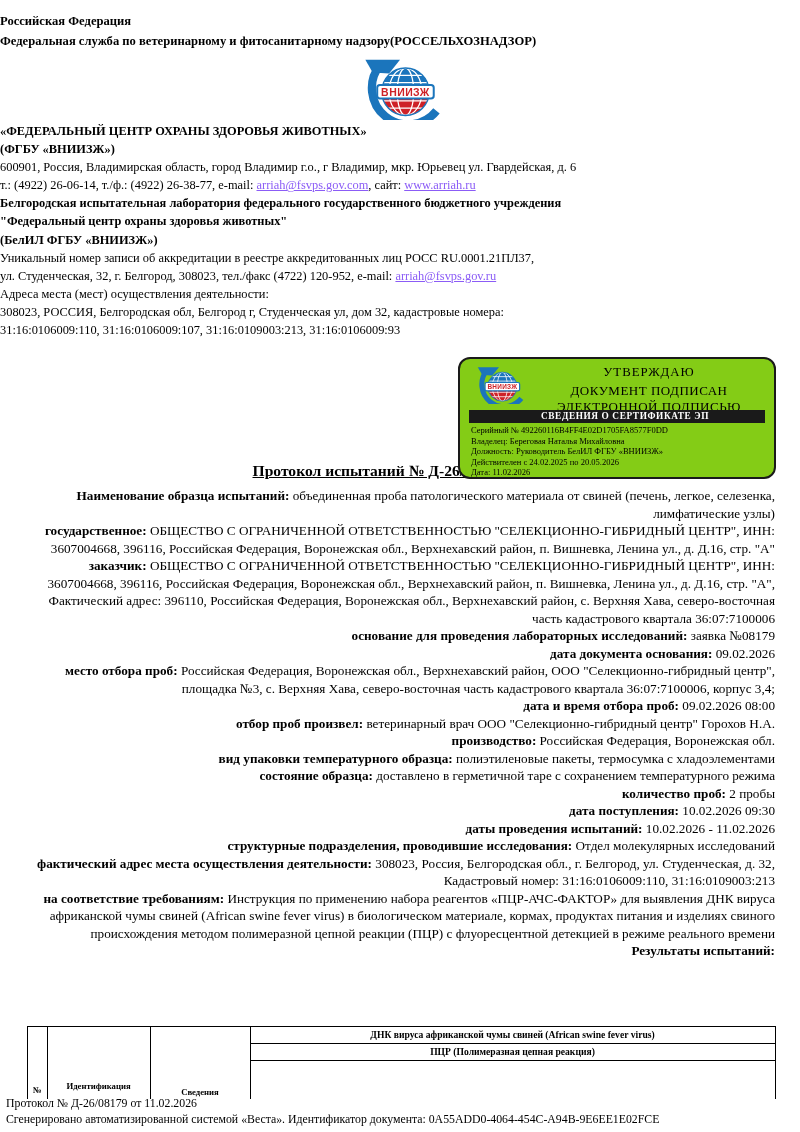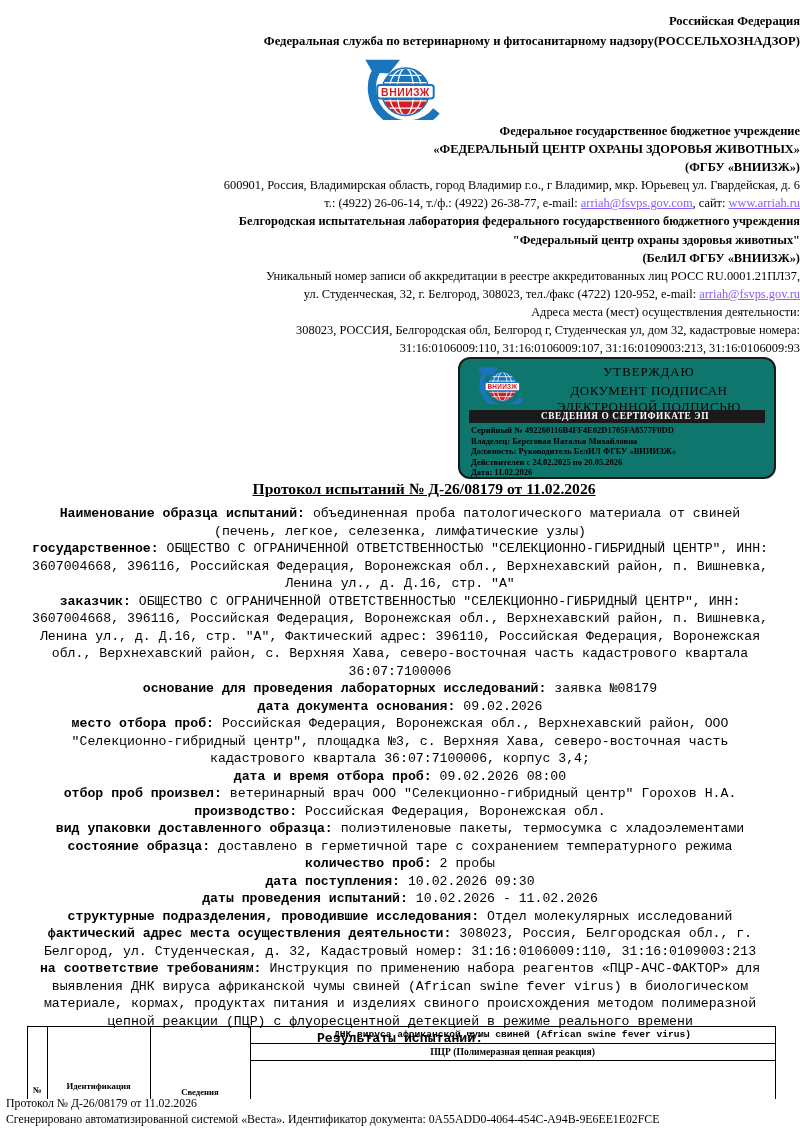--- a/index.html
+++ b/index.html
@@ -1,42 +1,42 @@
 <!DOCTYPE html>
 <html><head>
 <meta charset="utf-8">
 <style>
   html,body{margin:0;padding:0;background:#ffffff;}
   .page{position:relative;width:800px;height:1132px;background:#fff;overflow:hidden;
         font-family:"Liberation Serif",serif;color:#000;}
-  .center{text-align:right;}
+  .center{text-align:left;}
   .b{font-weight:bold;}
   .hline{font-size:12.4px;line-height:18.1px;}
   .topline1{margin:14px 0 0 0;font-size:12.6px;font-weight:bold;}
   .topline2{margin:5px 0 9px 0;font-size:12.6px;font-weight:bold;}
   .logo-wrap{width:104px;margin:3px auto 2px auto;height:62px;}
   .head-block{margin-top:2px;}
   a.doclink{color:#8b5cf6;text-decoration:underline;cursor:pointer;}
   .doc-title{margin:123px 0 0 0;font-size:15.6px;font-weight:bold;text-align:center;
              text-decoration:underline;padding-left:48px;}
-  .body-text{margin:7px 25px 16px 25px;font-size:13.2px;line-height:17.5px;text-align:center;font-family:Liberation Mono, monospace;}
+  .body-text{margin:7px 25px 16px 25px;font-size:13.2px;line-height:17.5px;text-align:right;}
   .body-text p{margin:0;}
   .results-head{font-weight:bold;}
   
-  .stamp{position:absolute;left:458px;top:357px;width:314px;height:118px;background:#0f766e;
+  .stamp{position:absolute;left:458px;top:357px;width:314px;height:118px;background:#84cc16;
          border:2px solid #1a1a1a;border-radius:12px;z-index:5;}
   .stamp-logo{position:absolute;left:10px;top:7px;width:58px;height:38px;}
   .stamp-approve{position:absolute;left:70px;top:6px;width:238px;text-align:center;
                  font-size:12.8px;letter-spacing:1px;}
   .stamp-signed{position:absolute;left:70px;top:24px;width:238px;text-align:center;
                 font-size:13px;line-height:15.5px;letter-spacing:0.5px;}
   .stamp-bar{position:absolute;left:9px;top:51px;right:9px;height:13px;background:#1A1A1A;
              color:#fff;font-size:9.3px;font-weight:bold;text-align:center;line-height:13px;
              letter-spacing:0.6px;padding-left:16px;}
-  .stamp-small{position:absolute;left:11px;top:66px;right:6px;font-size:8.5px;line-height:10.6px;font-weight:bold;}
+  .stamp-small{position:absolute;left:11px;top:66px;right:6px;font-size:8.5px;line-height:10.6px;}
   
   .rtable{position:absolute;left:27px;top:1026px;width:749px;height:106px;border-top:1px solid #000;}
   .v{position:absolute;top:0;width:0;border-left:1px solid #000;height:72px;}
   .band{position:absolute;left:223px;width:525px;height:16px;border-bottom:1px solid #000;
         font-size:9.6px;font-weight:bold;text-align:center;line-height:16px;}
   .collbl{position:absolute;font-size:8.7px;font-weight:bold;text-align:center;}
   .footer{position:absolute;left:6px;font-size:11.8px;line-height:15px;z-index:6;background:transparent;}
 </style>
 </head>
 <body>
@@ -73,21 +73,20 @@
   <p class="topline1 center">Российская Федерация</p>
   <p class="topline2 center">Федеральная служба по ветеринарному и фитосанитарному надзору(РОССЕЛЬХОЗНАДЗОР)</p>
 
   <div class="logo-wrap">
     <svg width="104" height="62" viewBox="0 0 104 68">
         <use href="#vniizh-logo"></use>
       </svg>
   </div>
 
   <div class="head-block center">
-    <div class="hline b">Федеральное государственное бюджетное учреждение</div>
     <div class="hline b">«ФЕДЕРАЛЬНЫЙ ЦЕНТР ОХРАНЫ ЗДОРОВЬЯ ЖИВОТНЫХ»</div>
     <div class="hline b">(ФГБУ «ВНИИЗЖ»)</div>
     <div class="hline">600901, Россия, Владимирская область, город Владимир г.о., г Владимир, мкр. Юрьевец ул. Гвардейская, д. 6</div>
     <div class="hline"><span>т.: (4922) 26-06-14, т./ф.: (4922) 26-38-77, e-mail: </span><a class="doclink">arriah@fsvps.gov.com</a><span>, сайт: </span><a class="doclink">www.arriah.ru</a></div>
     <div class="hline b">Белгородская испытательная лаборатория федерального государственного бюджетного учреждения</div>
     <div class="hline b">"Федеральный центр охраны здоровья животных"</div>
     <div class="hline b">(БелИЛ ФГБУ «ВНИИЗЖ»)</div>
     <div class="hline">Уникальный номер записи об аккредитации в реестре аккредитованных лиц РОСС RU.0001.21ПЛ37,</div>
     <div class="hline"><span>ул. Студенческая, 32, г. Белгород, 308023, тел./факс (4722) 120-952, e-mail: </span><a class="doclink">arriah@fsvps.gov.ru</a></div>
     <div class="hline">Адреса места (мест) осуществления деятельности:</div>
@@ -121,38 +120,38 @@
   <div class="body-text">
     <p><b>Наименование образца испытаний:</b> <span>объединенная проба патологического материала от свиней (печень, легкое, селезенка, лимфатические узлы)</span></p>
     <p><b>государственное:</b> <span>ОБЩЕСТВО С ОГРАНИЧЕННОЙ ОТВЕТСТВЕННОСТЬЮ "СЕЛЕКЦИОННО-ГИБРИДНЫЙ ЦЕНТР", ИНН: 3607004668, 396116, Российская Федерация, Воронежская обл., Верхнехавский район, п. Вишневка, Ленина ул., д. Д.16, стр. "А"</span></p>
     <p><b>заказчик:</b> <span>ОБЩЕСТВО С ОГРАНИЧЕННОЙ ОТВЕТСТВЕННОСТЬЮ "СЕЛЕКЦИОННО-ГИБРИДНЫЙ ЦЕНТР", ИНН: 3607004668, 396116, Российская Федерация, Воронежская обл., Верхнехавский район, п. Вишневка, Ленина ул., д. Д.16, стр. "А", Фактический адрес: 396110, Российская Федерация, Воронежская обл., Верхнехавский район, с. Верхняя Хава, северо-восточная часть кадастрового квартала 36:07:7100006</span></p>
     <p><b>основание для проведения лабораторных исследований:</b> <span>заявка №08179</span></p>
     <p><b>дата документа основания:</b> <span>09.02.2026</span></p>
     <p><b>место отбора проб:</b> <span>Российская Федерация, Воронежская обл., Верхнехавский район, ООО "Селекционно-гибридный центр", площадка №3, с. Верхняя Хава, северо-восточная часть кадастрового квартала 36:07:7100006, корпус 3,4;</span></p>
     <p><b>дата и время отбора проб:</b> <span>09.02.2026 08:00</span></p>
     <p><b>отбор проб произвел:</b> <span>ветеринарный врач ООО "Селекционно-гибридный центр" Горохов Н.А.</span></p>
     <p><b>производство:</b> <span>Российская Федерация, Воронежская обл.</span></p>
-    <p><b>вид упаковки доставленного образца:</b> <span>полиэтиленовые пакеты, термосумка с хладоэлементами</span></p>
+    <p><b>вид упаковки температурного образца:</b> <span>полиэтиленовые пакеты, термосумка с хладоэлементами</span></p>
     <p><b>состояние образца:</b> <span>доставлено в герметичной таре с сохранением температурного режима</span></p>
     <p><b>количество проб:</b> <span>2 пробы</span></p>
     <p><b>дата поступления:</b> <span>10.02.2026 09:30</span></p>
     <p><b>даты проведения испытаний:</b> <span>10.02.2026 - 11.02.2026</span></p>
     <p><b>структурные подразделения, проводившие исследования:</b> <span>Отдел молекулярных исследований</span></p>
     <p><b>фактический адрес места осуществления деятельности:</b> <span>308023, Россия, Белгородская обл., г. Белгород, ул. Студенческая, д. 32, Кадастровый номер: 31:16:0106009:110, 31:16:0109003:213</span></p>
     <p><b>на соответствие требованиям:</b> <span>Инструкция по применению набора реагентов «ПЦР-АЧС-ФАКТОР» для выявления ДНК вируса африканской чумы свиней (African swine fever virus) в биологическом материале, кормах, продуктах питания и изделиях свиного происхождения методом полимеразной цепной реакции (ПЦР) с флуоресцентной детекцией в режиме реального времени</span></p>
     <p class="results-head">Результаты испытаний:</p>
   </div>
 
   <div class="rtable">
     <div class="v" style="left:0;"></div>
     <div class="v" style="left:20px;"></div>
     <div class="v" style="left:123px;"></div>
     <div class="v" style="left:223px;"></div>
     <div class="v" style="left:748px;"></div>
-    <div class="band" style="top:0;font-family:Liberation Mono, monospace;">ДНК вируса африканской чумы свиней (African swine fever virus)</div>
+    <div class="band" style="top:0;">ДНК вируса африканской чумы свиней (African swine fever virus)</div>
     <div class="band" style="top:17px;">ПЦР (Полимеразная цепная реакция)</div>
     <div class="collbl" style="left:0;width:20px;top:58px;">№</div>
     <div class="collbl" style="left:20px;width:103px;top:54px;">Идентификация</div>
     <div class="collbl" style="left:123px;width:100px;top:60px;">Сведения</div>
   </div>
 
   <div class="footer" style="top:1096px;">Протокол № Д-26/08179 от 11.02.2026</div>
   <div class="footer" style="top:1112px;">Сгенерировано автоматизированной системой «Веста». Идентификатор документа: 0A55ADD0-4064-454C-A94B-9E6EE1E02FCE</div>
 
 </div>

